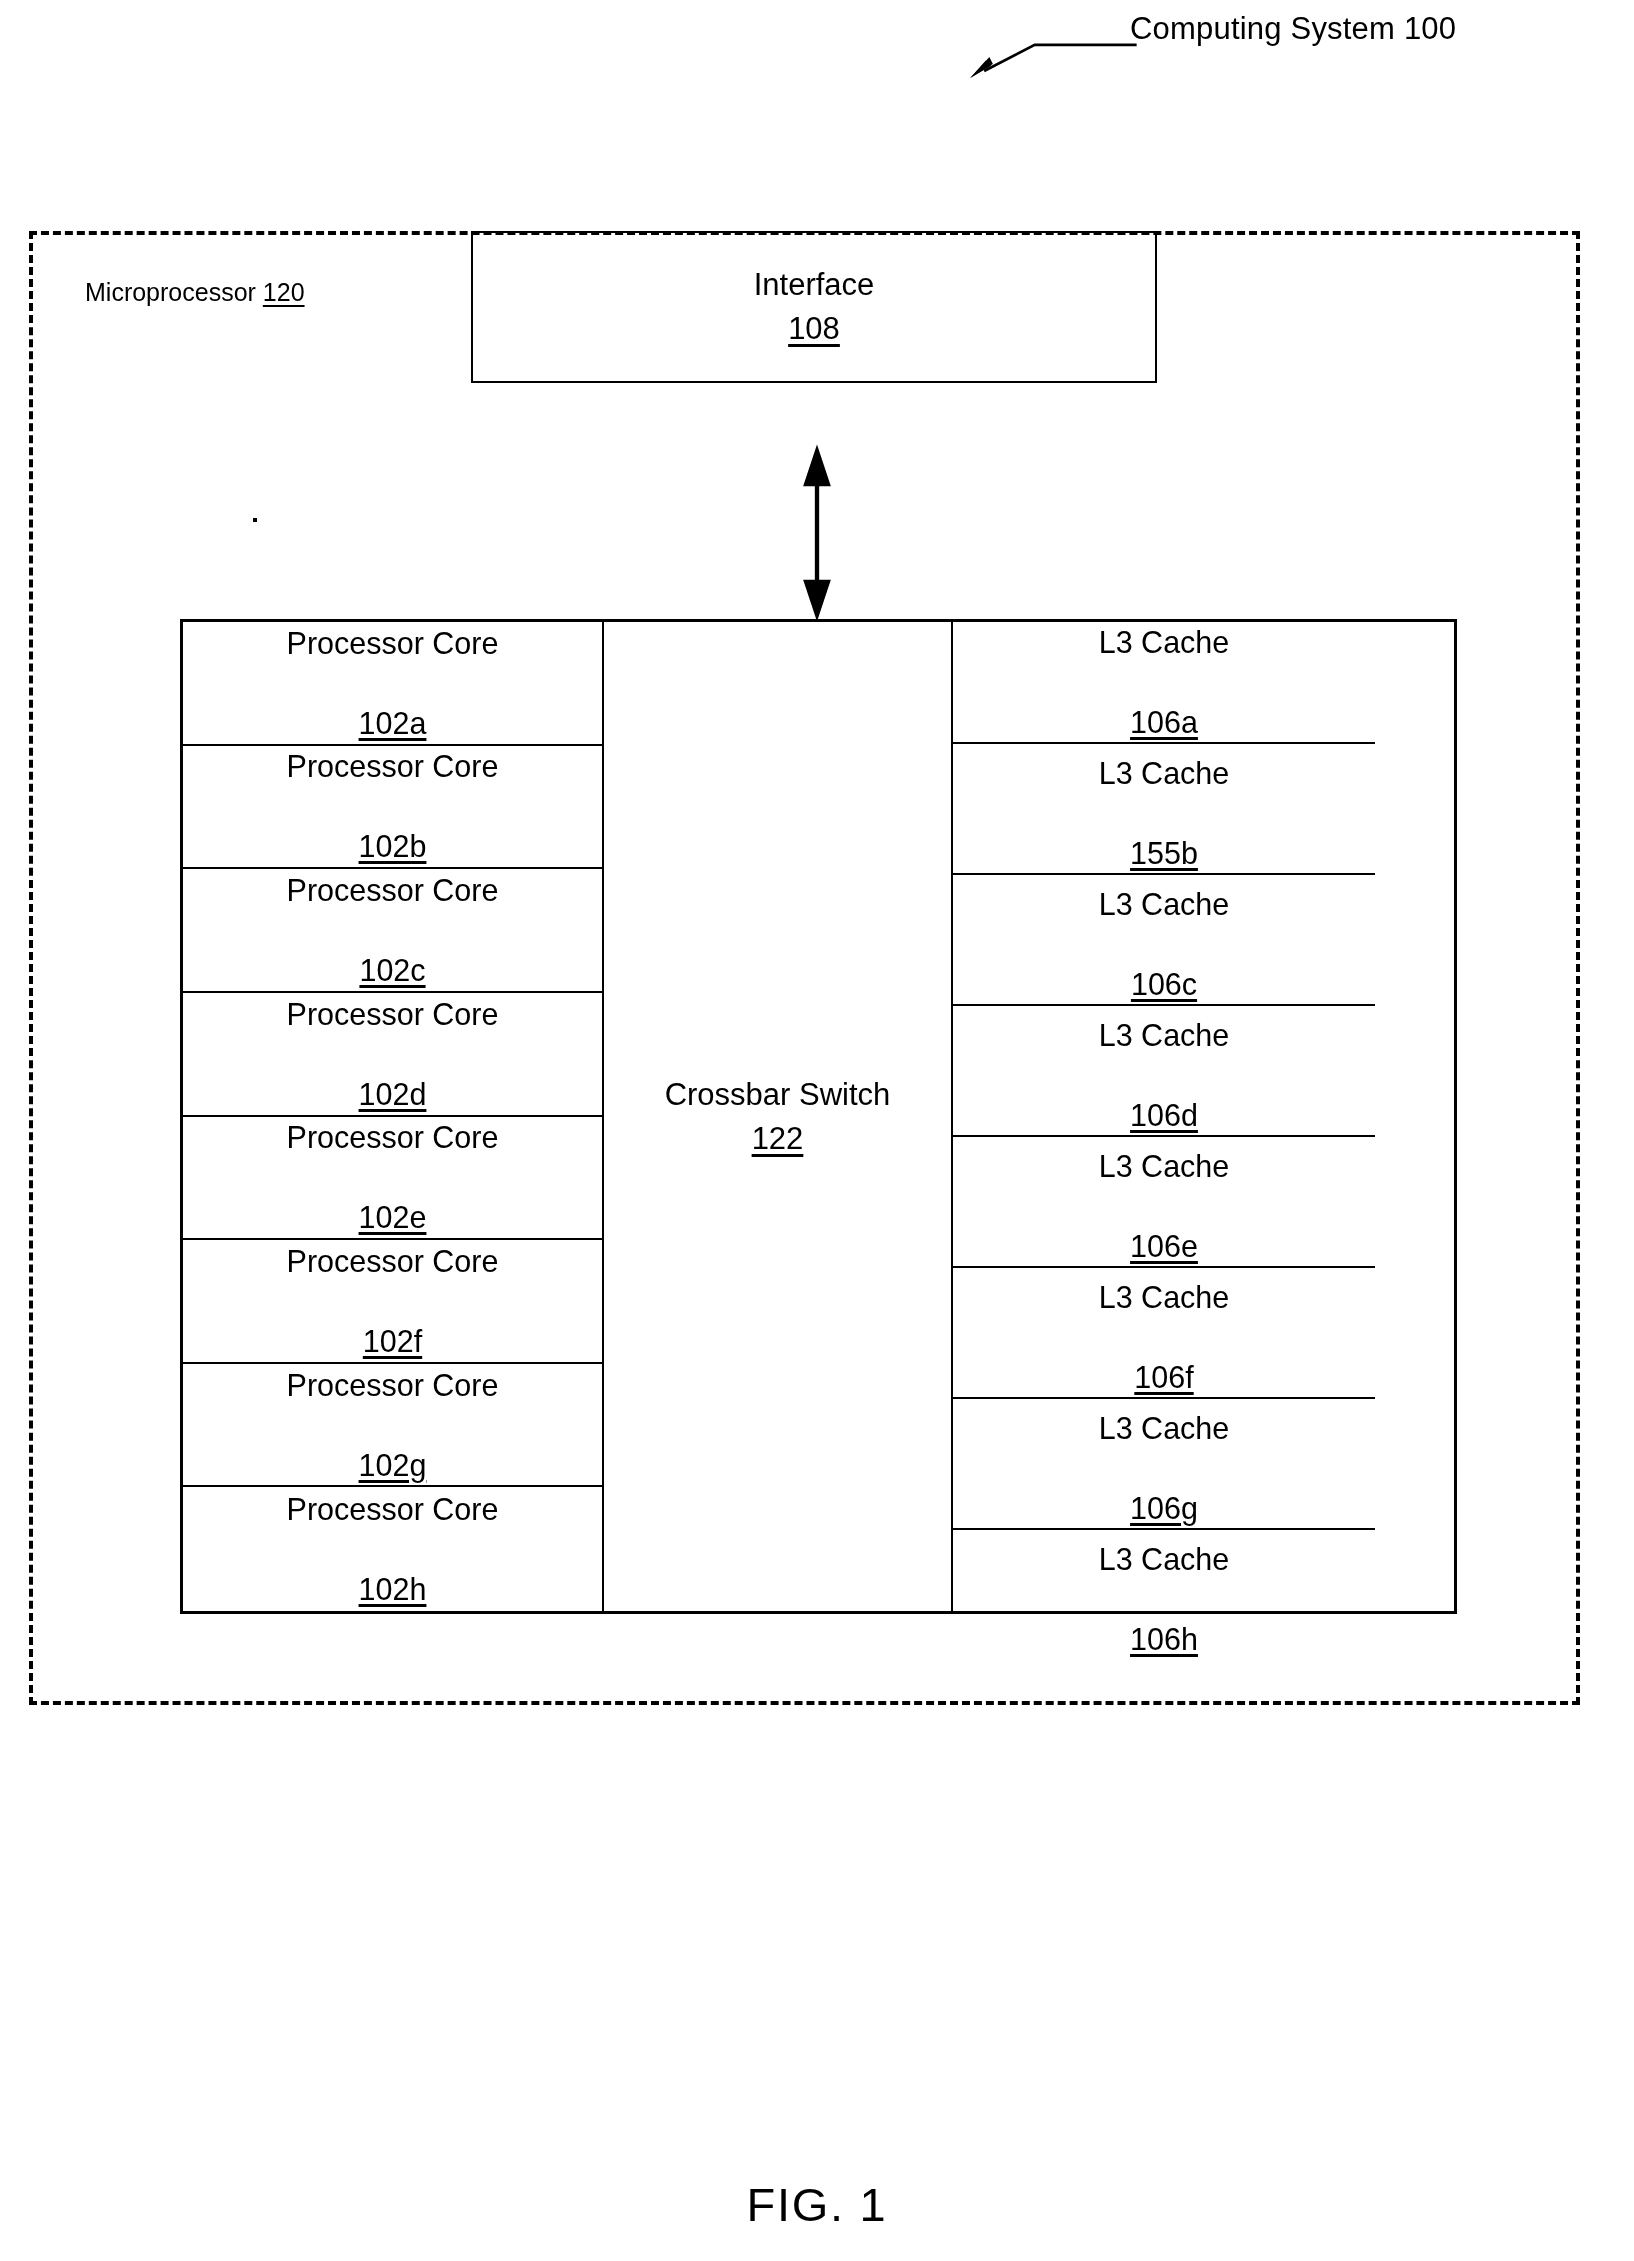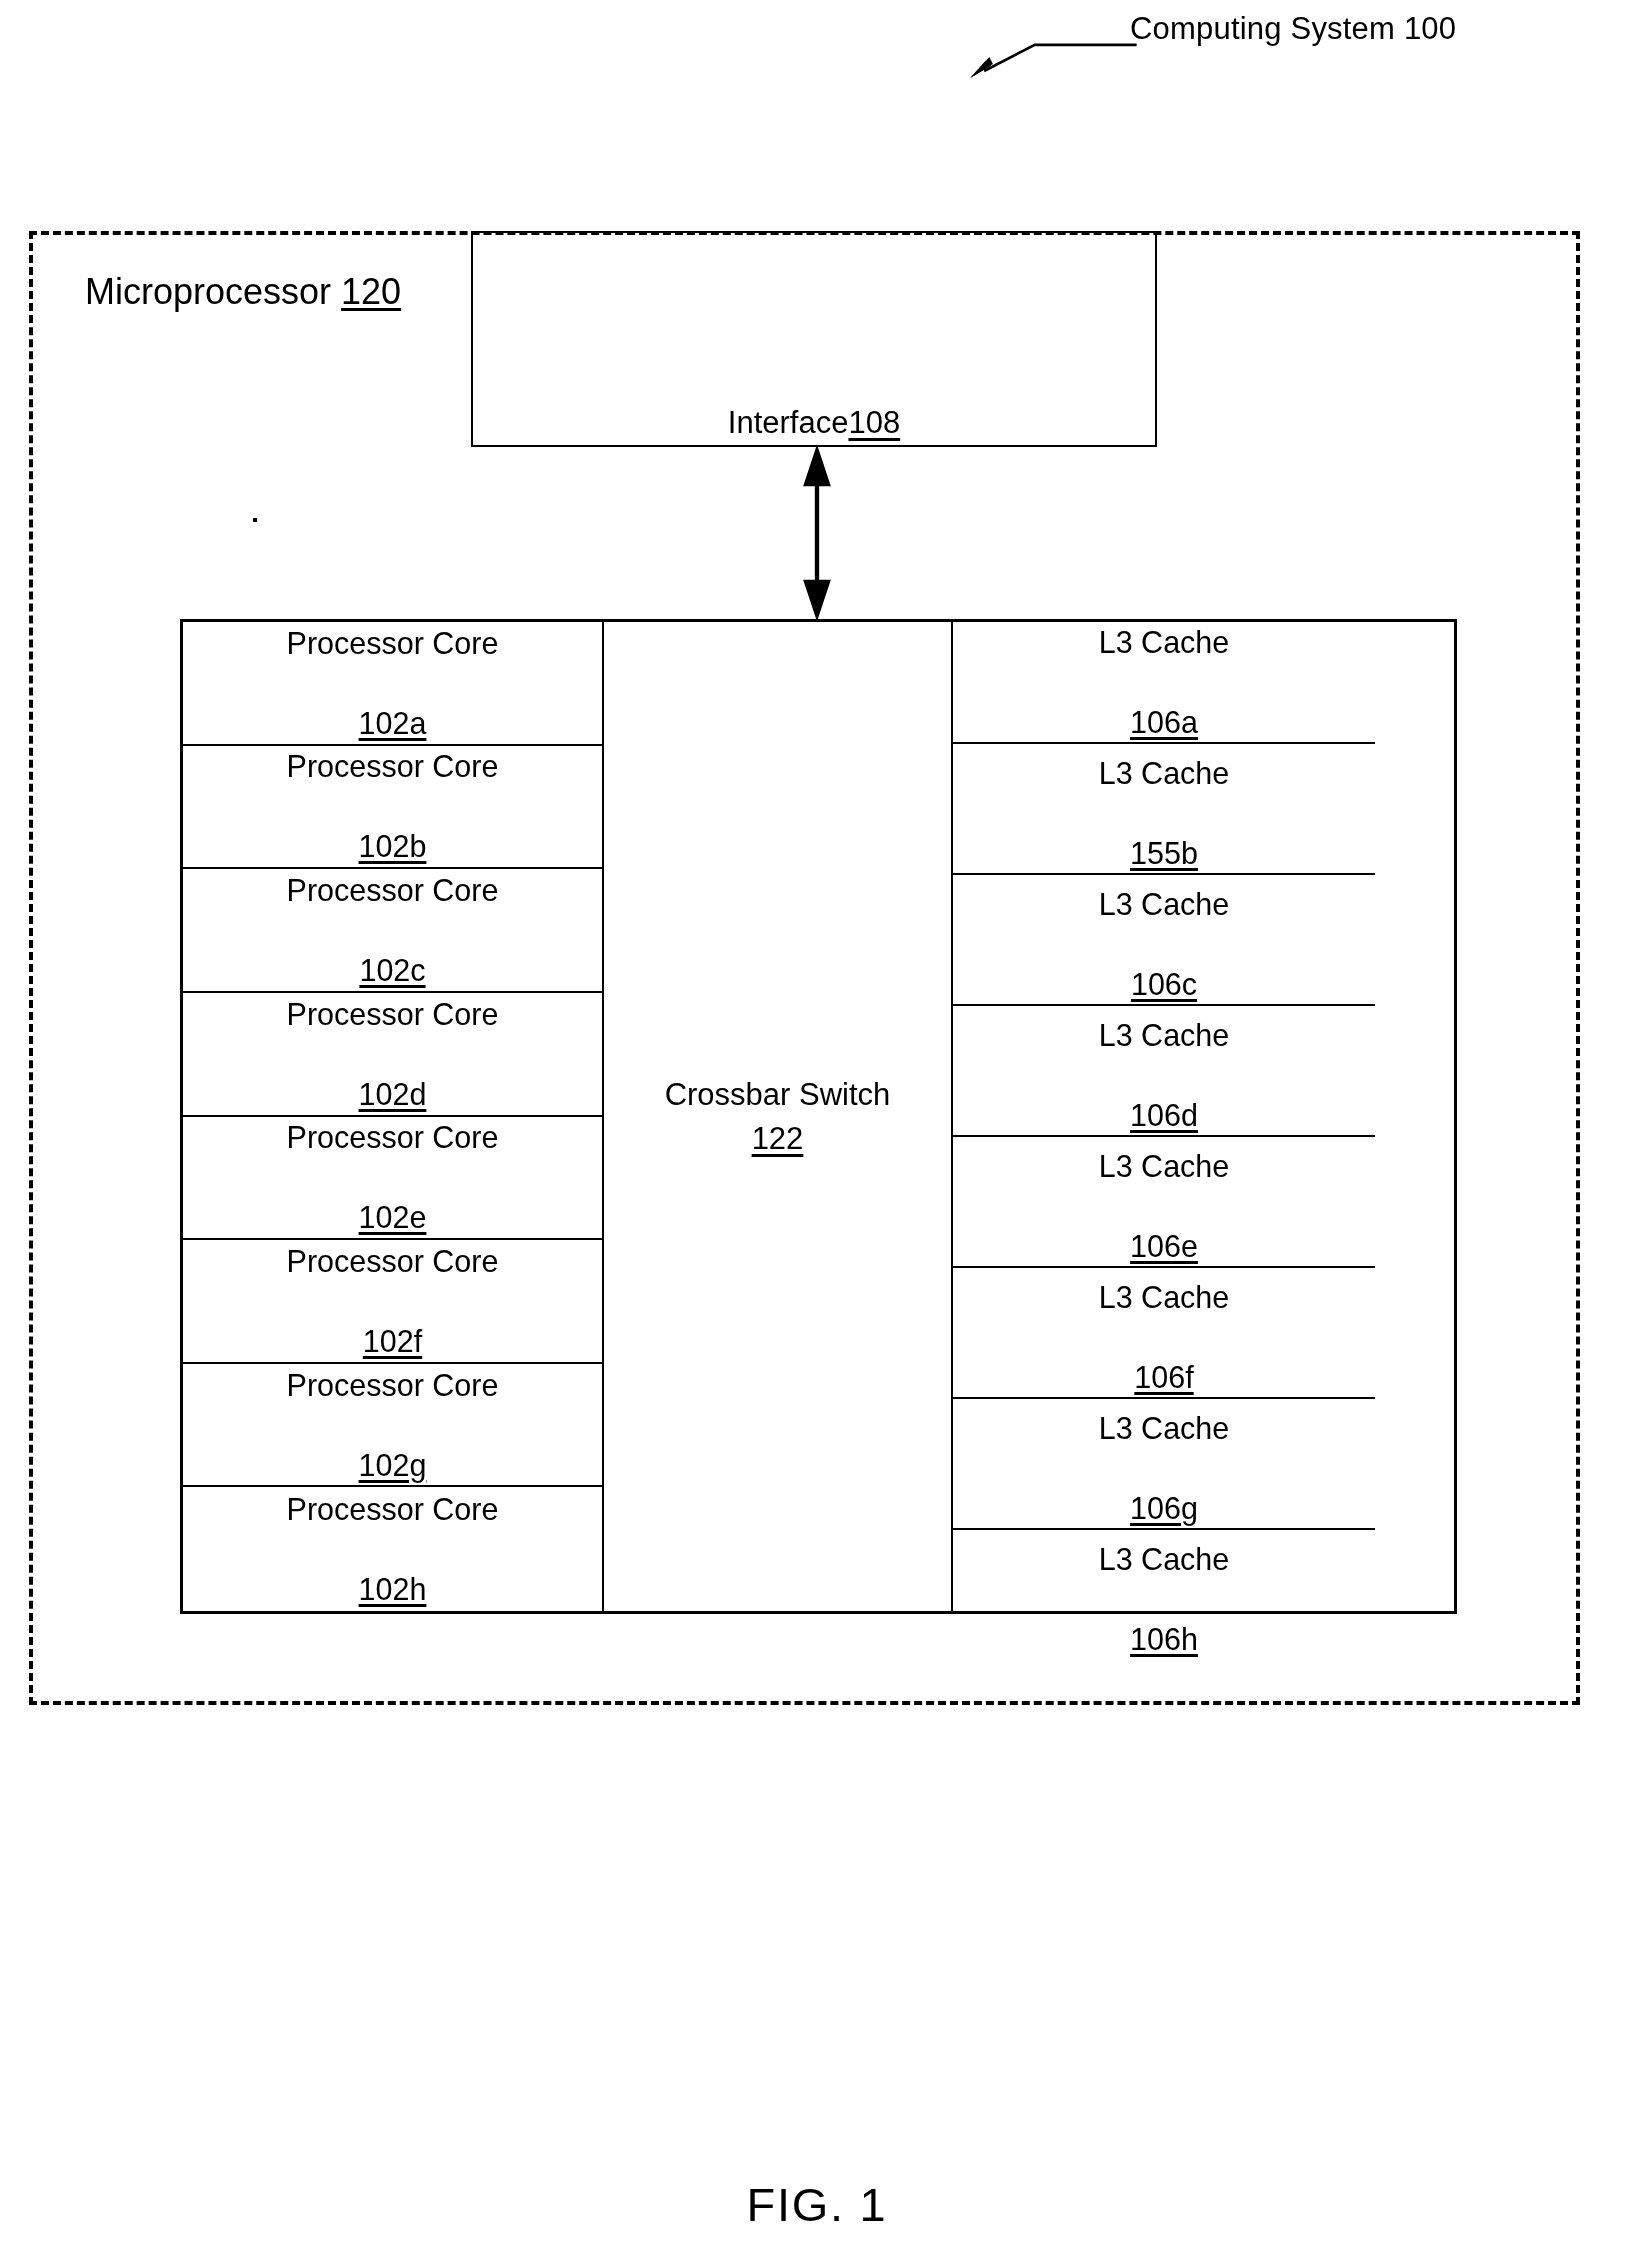--- a/index.html
+++ b/index.html
@@ -45,41 +45,41 @@
     top: 231px;
     width: 1551px;
     height: 1474px;
     border: 4.4px dashed #000000;
     box-sizing: border-box;
   }
   #microprocessor-label {
     position: absolute;
     left: 85px;
     top: 273px;
-    font-size: 36px;
+    font-size: 25px;
     line-height: 38px;
     white-space: nowrap;
   }
   #microprocessor-label .ref {
     text-decoration: underline;
     text-underline-offset: 4.4px;
   }
 
   
   #interface-block {
     position: absolute;
     left: 471px;
     top: 231px;
     width: 686px;
-    height: 216px;
+    height: 152px;
     border: 2.6px solid #000000;
     box-sizing: border-box;
     display: flex;
-    flex-direction: row;
-    align-items: flex-end;
+    flex-direction: column;
+    align-items: center;
     justify-content: center;
   }
   #interface-block .block-line {
     font-size: 31px;
     line-height: 44px;
     text-align: center;
     white-space: nowrap;
   }
   #interface-block .ref {
     text-decoration: underline;

